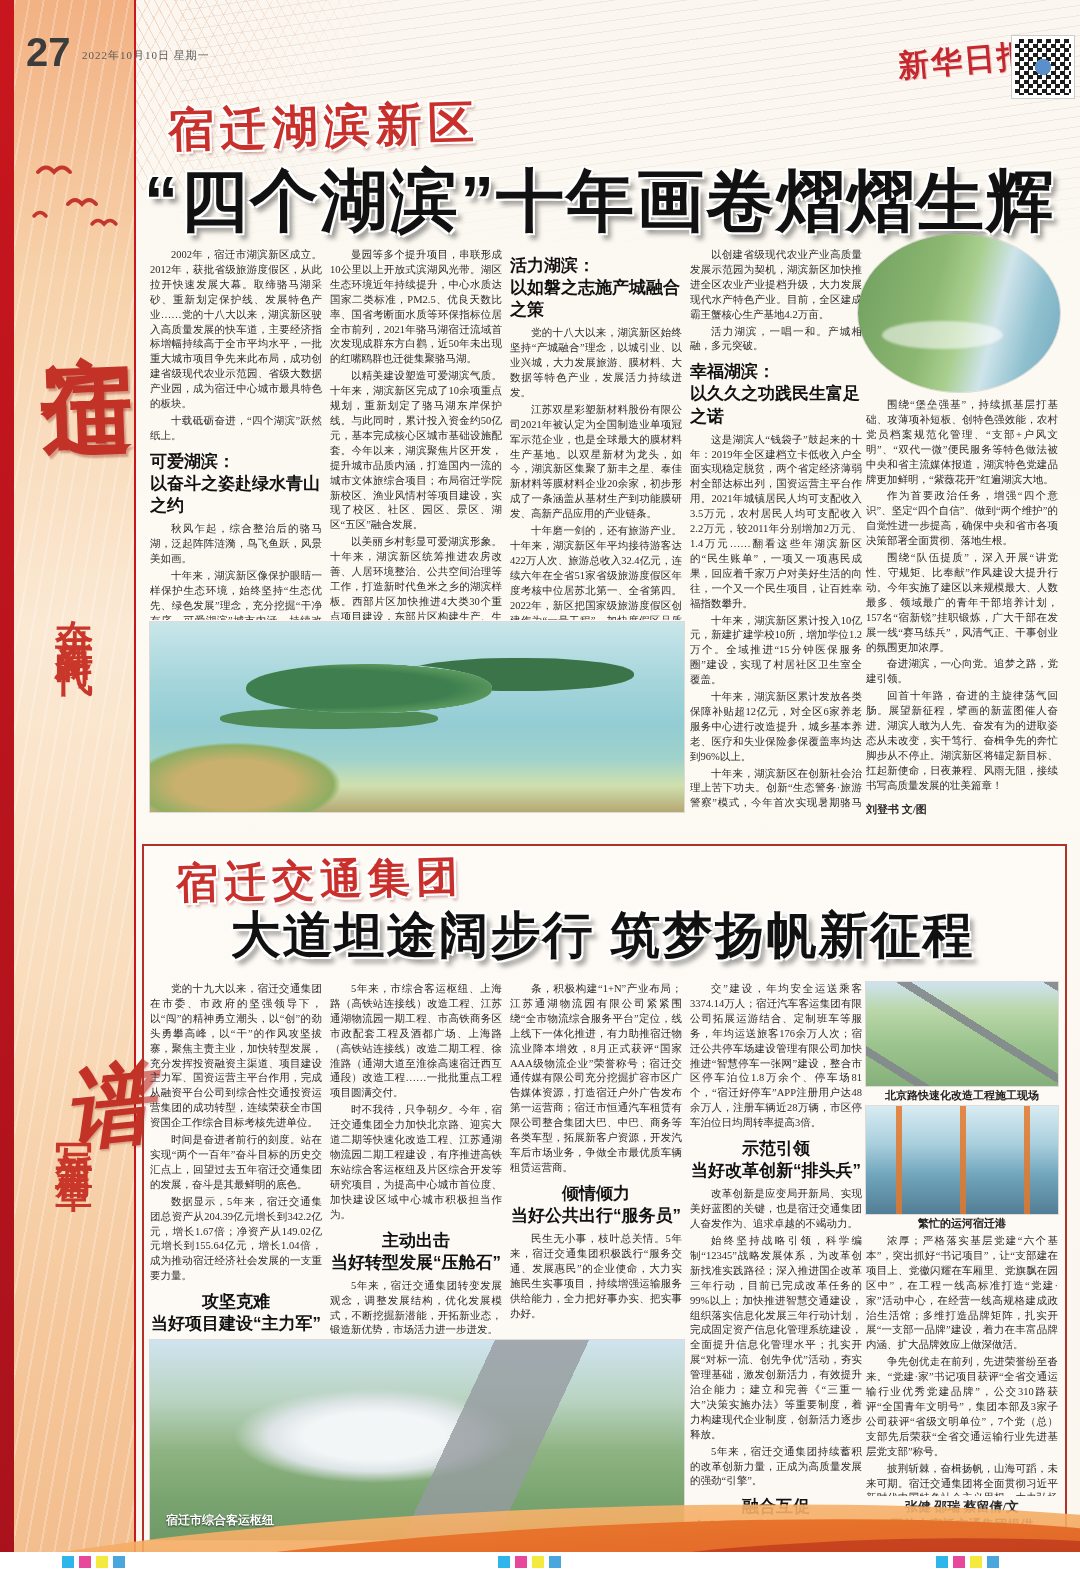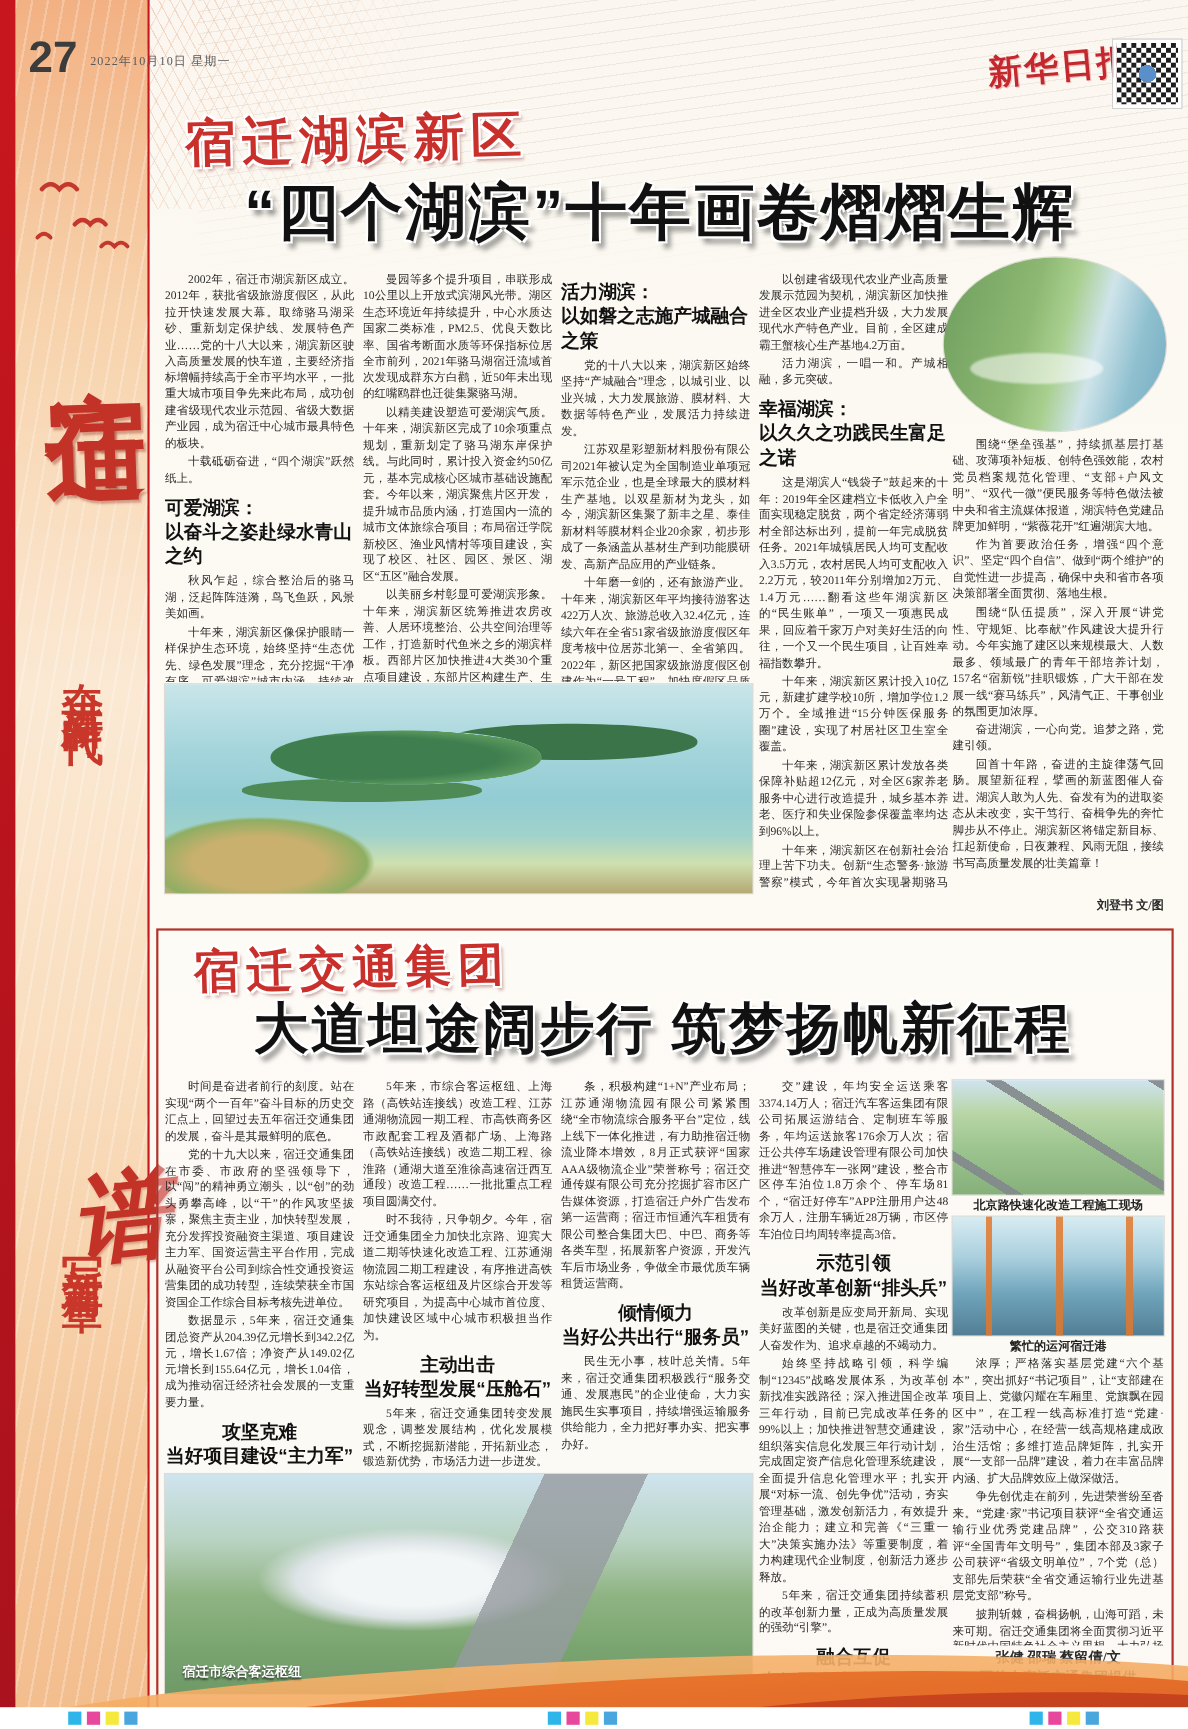--- a/index.html
+++ b/index.html
@@ -43,30 +43,30 @@
         background-size:100% 100%,9px 9px;}
   
   .kicker{position:absolute;color:#c9302b;font-weight:bold;letter-spacing:6px;
         text-shadow:-2px -2px 0 #fff,2px -2px 0 #fff,-2px 2px 0 #fff,2px 2px 0 #fff,3px 4px 3px rgba(120,20,15,.35);
         transform:rotate(-1.5deg);}
   .kicker.k1{left:168px;top:96px;font-size:46px;}
   .kicker.k2{left:176px;top:852px;font-size:42px;}
   .headline{position:absolute;font-family:"Liberation Sans","DejaVu Sans",sans-serif;font-weight:900;color:#111;
         text-align:center;letter-spacing:2px;
         text-shadow:-2px -2px 0 #fff,2px -2px 0 #fff,-2px 2px 0 #fff,2px 2px 0 #fff,5px 6px 5px rgba(0,0,0,.4);}
-  .headline.h1{left:140px;top:156px;width:920px;font-size:56px;}
+  .headline.h1{left:140px;top:156px;width:920px;font-size:68px;}
   .headline.h2{left:150px;top:902px;width:905px;font-size:50px;}
   
   .col{position:absolute;width:172px;overflow:hidden;font-size:10.5px;line-height:1.42;text-align:justify;}
   .col p{margin:0 0 2px 0;text-indent:2em;}
   .subhead{font-family:"Liberation Sans","DejaVu Sans",sans-serif;font-weight:bold;font-size:17px;
         line-height:1.3;color:#111;margin:7px 0 5px 0;text-indent:0;}
   .a1col .subhead{text-align:left;}
   .a2col .subhead{text-align:center;}
-  .byline-right{text-align:right;font-weight:bold;font-size:11px;margin-top:20px;}
+  .byline-right{text-align:left;font-weight:bold;font-size:11px;margin-top:6px;}
   .a2-byline{position:absolute;left:866px;width:192px;font-weight:bold;font-size:13px;text-align:center;}
   
   .photo{position:absolute;overflow:hidden;box-shadow:0 0 0 1px rgba(0,0,0,.12);}
   .photo-circle{left:858px;top:234px;width:202px;height:158px;border-radius:50%;
         background:linear-gradient(105deg,#6f9e5e 0%,#8db873 38%,#a9cf8f 52%,#cfe4ea 66%,#8fc0cf 82%,#73aabf 100%);}
   .photo-circle::before{content:"";position:absolute;left:12%;top:55%;width:60%;height:18%;border-radius:50%;
         background:rgba(255,255,255,.55);filter:blur(1px);}
   .photo-lake{left:150px;top:622px;width:534px;height:190px;
         background:linear-gradient(180deg,#c9e6ea 0%,#a6d6dc 30%,#93ccd3 55%,#9fd2cb 72%,#cfe0ae 86%,#b5a873 100%);}
   .photo-lake::before{content:"";position:absolute;left:18%;top:22%;width:46%;height:26%;border-radius:48%;
@@ -156,21 +156,21 @@
       <p>江苏双星彩塑新材料股份有限公司2021年被认定为全国制造业单项冠军示范企业，也是全球最大的膜材料生产基地。以双星新材为龙头，如今，湖滨新区集聚了新丰之星、泰佳新材料等膜材料企业20余家，初步形成了一条涵盖从基材生产到功能膜研发、高新产品应用的产业链条。</p>
       <p>十年磨一剑的，还有旅游产业。十年来，湖滨新区年平均接待游客达422万人次、旅游总收入32.4亿元，连续六年在全省51家省级旅游度假区年度考核中位居苏北第一、全省第四。2022年，新区把国家级旅游度假区创建作为“一号工程”，加快度假区品质提升。大力发展文旅“夜经济”，积极引导后备箱经济、文创集市等新业态集聚，骆马湖景区成为全市夜经济新地标。</p>
     </div>
   <div class="col a1col" style="left:690px;top:248px;height:562px;">
       <p>以创建省级现代农业产业高质量发展示范园为契机，湖滨新区加快推进全区农业产业提档升级，大力发展现代水产特色产业。目前，全区建成霸王蟹核心生产基地4.2万亩。</p>
       <p>活力湖滨，一唱一和。产城相融，多元突破。</p>
       <div class="subhead">
         <div>幸福湖滨：</div>
         <div>以久久之功践民生富足之诺</div>
       </div>
-      <p>这是湖滨人“钱袋子”鼓起来的十年：2019年全区建档立卡低收入户全面实现稳定脱贫，两个省定经济薄弱村全部达标出列，提前一年完成脱贫任务。2021年城镇居民人均可支配收入3.5万元，农村居民人均可支配收入2.2万元，较2011年分别增加2万元、1.4万元……翻看这些年湖滨新区的“民生账单”，一项又一项惠民成果，回应着千家万户对美好生活的向往，一个又一个民生项目，让百姓幸福指数攀升。</p>
+      <p>这是湖滨人“钱袋子”鼓起来的十年：2019年全区建档立卡低收入户全面实现稳定脱贫，两个省定经济薄弱村全部达标出列，国资运营主平台作用。2021年城镇居民人均可支配收入3.5万元，农村居民人均可支配收入2.2万元，较2011年分别增加2万元、1.4万元……翻看这些年湖滨新区的“民生账单”，一项又一项惠民成果，回应着千家万户对美好生活的向往，一个又一个民生项目，让百姓幸福指数攀升。</p>
       <p>十年来，湖滨新区累计投入10亿元，新建扩建学校10所，增加学位1.2万个。全域推进“15分钟医保服务圈”建设，实现了村居社区卫生室全覆盖。</p>
       <p>十年来，湖滨新区累计发放各类保障补贴超12亿元，对全区6家养老服务中心进行改造提升，城乡基本养老、医疗和失业保险参保覆盖率均达到96%以上。</p>
       <p>十年来，湖滨新区在创新社会治理上苦下功夫。创新“生态警务·旅游警察”模式，今年首次实现暑期骆马湖全域“零溺亡”。</p>
     </div>
   <div class="col a1col" style="left:866px;top:398px;height:412px;width:192px;">
       <p>围绕“堡垒强基”，持续抓基层打基础、攻薄项补短板、创特色强效能，农村党员档案规范化管理、“支部+户风文明”、“双代一微”便民服务等特色做法被中央和省主流媒体报道，湖滨特色党建品牌更加鲜明，“紫薇花开”红遍湖滨大地。</p>
       <p>作为首要政治任务，增强“四个意识”、坚定“四个自信”、做到“两个维护”的自觉性进一步提高，确保中央和省市各项决策部署全面贯彻、落地生根。</p>
       <p>围绕“队伍提质”，深入开展“讲党性、守规矩、比奉献”作风建设大提升行动。今年实施了建区以来规模最大、人数最多、领域最广的青年干部培养计划，157名“宿新锐”挂职锻炼，广大干部在发展一线“赛马练兵”，风清气正、干事创业的氛围更加浓厚。</p>
       <p>奋进湖滨，一心向党。追梦之路，党建引领。</p>
       <p>回首十年路，奋进的主旋律荡气回肠。展望新征程，擘画的新蓝图催人奋进。湖滨人敢为人先、奋发有为的进取姿态从未改变，实干笃行、奋楫争先的奔忙脚步从不停止。湖滨新区将锚定新目标、扛起新使命，日夜兼程、风雨无阻，接续书写高质量发展的壮美篇章！</p>
@@ -178,22 +178,22 @@
   <div class="col a1col byline-right" style="left:866px;top:796px;height:16px;width:192px;">刘登书 文/图</div>
 
   <div class="photo photo-circle"></div>
   <div class="photo photo-lake"></div>
 
   <div class="a2box"></div>
   <div class="kicker k2">宿迁交通集团</div>
   <div class="headline h2">大道坦途阔步行 筑梦扬帆新征程</div>
 
   <div class="col a2col" style="left:150px;top:982px;height:352px;">
+      <p>党的十九大以来，宿迁交通集团在市委、市政府的坚强领导下，以“闯”的精神勇立潮头，以“创”的劲头勇攀高峰，以“干”的作风攻坚拔寨，聚焦主责主业，加快转型发展，充分发挥投资融资主渠道、项目建设主力军、国资运营主平台作用，完成从融资平台公司到综合性交通投资运营集团的成功转型，连续荣获全市国资国企工作综合目标考核先进单位。</p>
       <p>时间是奋进者前行的刻度。站在实现“两个一百年”奋斗目标的历史交汇点上，回望过去五年宿迁交通集团的发展，奋斗是其最鲜明的底色。</p>
-      <p>党的十九大以来，宿迁交通集团在市委、市政府的坚强领导下，以“闯”的精神勇立潮头，以“创”的劲头勇攀高峰，以“干”的作风攻坚拔寨，聚焦主责主业，加快转型发展，充分发挥投资融资主渠道、项目建设主力军、国资运营主平台作用，完成从融资平台公司到综合性交通投资运营集团的成功转型，连续荣获全市国资国企工作综合目标考核先进单位。</p>
       <p>数据显示，5年来，宿迁交通集团总资产从204.39亿元增长到342.2亿元，增长1.67倍；净资产从149.02亿元增长到155.64亿元，增长1.04倍，成为推动宿迁经济社会发展的一支重要力量。</p>
       <div class="subhead">
         <div>攻坚克难</div>
         <div>当好项目建设“主力军”</div>
       </div>
       <p>交通基础设施是经济发展的“血脉”。5年来，宿迁交通集团牢记初心使命，始终把交通基础设施投资、建设、运营、管理作为首要政治任务，充分发挥国有企业的顶梁柱和稳定器作用，助推宿迁交通事业实现新跨越。</p>
     </div>
   <div class="col a2col" style="left:330px;top:982px;height:352px;">
       <p>5年来，市综合客运枢纽、上海路（高铁站连接线）改造工程、江苏通湖物流园一期工程、市高铁商务区市政配套工程及酒都广场、上海路（高铁站连接线）改造二期工程、徐淮路（通湖大道至淮徐高速宿迁西互通段）改造工程……一批批重点工程项目圆满交付。</p>
       <p>时不我待，只争朝夕。今年，宿迁交通集团全力加快北京路、迎宾大道二期等快速化改造工程、江苏通湖物流园二期工程建设，有序推进高铁东站综合客运枢纽及片区综合开发等研究项目，为提高中心城市首位度、加快建设区域中心城市积极担当作为。</p>

